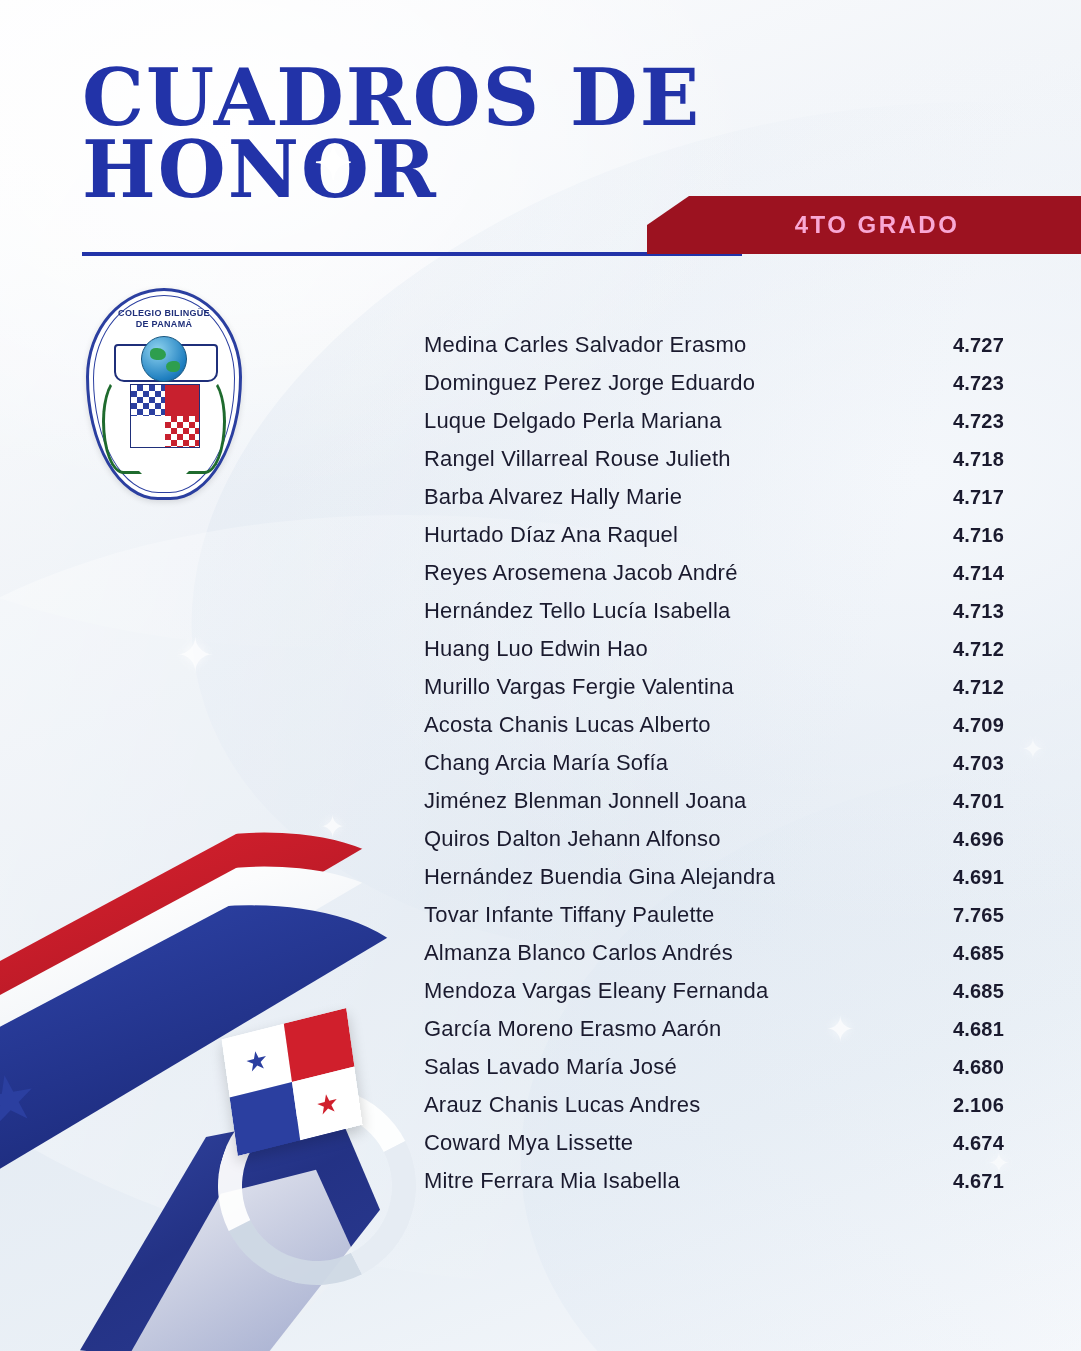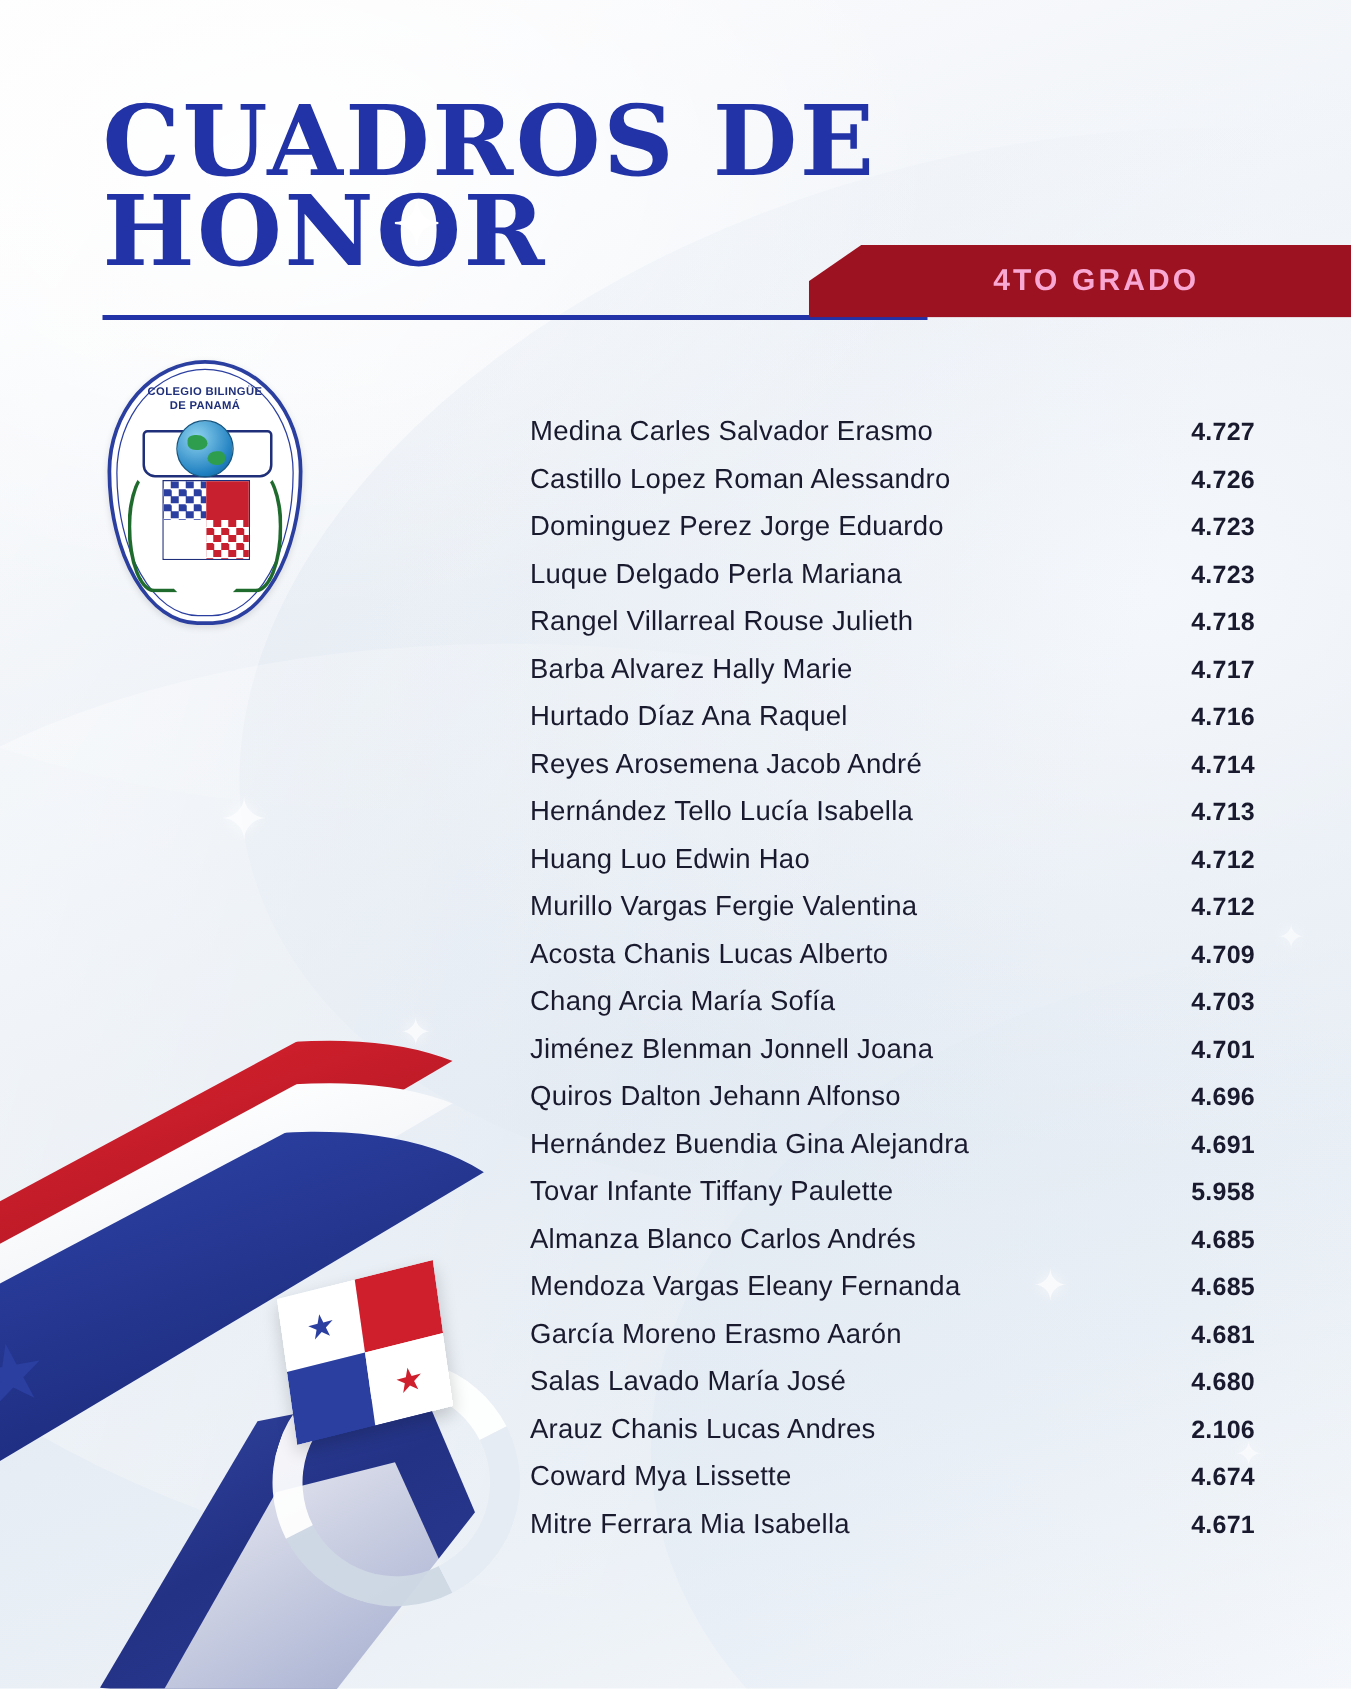--- a/index.html
+++ b/index.html
@@ -63,21 +63,21 @@
     opacity: 0.75;
     line-height: 1;
     pointer-events: none;
     text-shadow: 0 0 10px rgba(255,255,255,0.9);
   }
 
   
   .title-block {
     position: absolute;
     left: 82px;
-    top: 78px;
+    top: 62px;
     width: 720px;
   }
   .title-line {
     font-family: "DejaVu Serif", serif;
     font-weight: bold;
     color: #2233a8;
     letter-spacing: 2px;
     line-height: 0.92;
     font-size: 78px;
     text-transform: uppercase;
@@ -423,24 +423,20 @@
     <div class="crest-wreath-l"></div>
     <div class="crest-wreath-r"></div>
   </div>
 
   <div class="list">
     <div class="row">
         <span class="name">Medina Carles Salvador Erasmo</span>
         <span class="score">4.727</span>
       </div>
     <div class="row">
-        <span class="name">Castillo Lopez Roman Alessandro</span>
-        <span class="score">4.726</span>
-      </div>
-    <div class="row">
         <span class="name">Dominguez Perez Jorge Eduardo</span>
         <span class="score">4.723</span>
       </div>
     <div class="row">
         <span class="name">Luque Delgado Perla Mariana</span>
         <span class="score">4.723</span>
       </div>
     <div class="row">
         <span class="name">Rangel Villarreal Rouse Julieth</span>
         <span class="score">4.718</span>
@@ -484,21 +480,21 @@
     <div class="row">
         <span class="name">Quiros Dalton Jehann Alfonso</span>
         <span class="score">4.696</span>
       </div>
     <div class="row">
         <span class="name">Hernández Buendia Gina Alejandra</span>
         <span class="score">4.691</span>
       </div>
     <div class="row">
         <span class="name">Tovar Infante Tiffany Paulette</span>
-        <span class="score">5.958</span>
+        <span class="score">7.765</span>
       </div>
     <div class="row">
         <span class="name">Almanza Blanco Carlos Andrés</span>
         <span class="score">4.685</span>
       </div>
     <div class="row">
         <span class="name">Mendoza Vargas Eleany Fernanda</span>
         <span class="score">4.685</span>
       </div>
     <div class="row">

